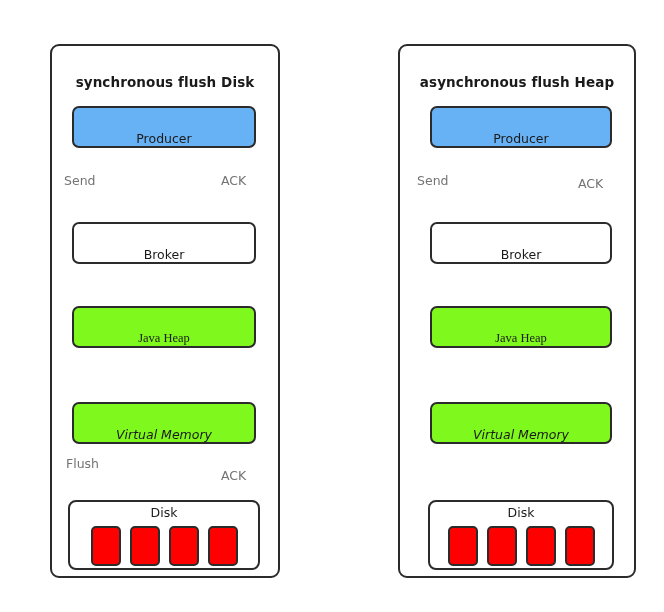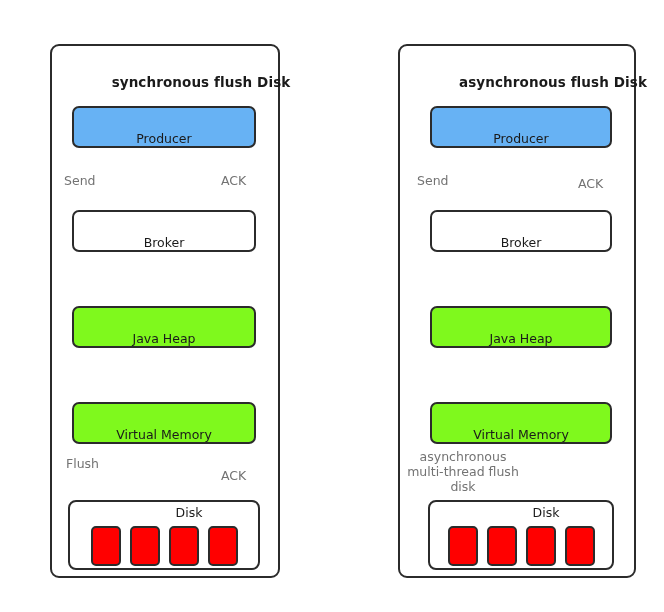--- a/index.html
+++ b/index.html
@@ -36,59 +36,57 @@
   .panel-title {
     position: absolute;
     top: 28px;
     left: 0;
     width: 100%;
     text-align: center;
     font-size: 13.5px;
     font-weight: bold;
     color: #1a1a1a;
     letter-spacing: 0.1px;
-    margin-left: 36px;
   }
 
   
   .node {
     position: absolute;
     box-sizing: border-box;
     border: 2.2px solid #2b2b2b;
     border-radius: 7px;
     display: flex;
     align-items: flex-end;
     justify-content: center;
     font-size: 12.5px;
     color: #1a1a1a;
     height: 42px;
   }
   .node.producer { background: #67b2f4; }
-  .node.broker   { background: #ffffff; }
-  .node.heap     { background: #7ff91d; }
-  .node.vmem     { background: #7ff91d; }
+  .node.broker   { background: #ffffff; margin-top: 12px; }
+  .node.heap     { background: #7ff91d; font-family: Liberation Serif, serif; }
+  .node.vmem     { background: #7ff91d; font-style: italic; }
 
   
   .disk-box {
     position: absolute;
     box-sizing: border-box;
     border: 2.2px solid #2b2b2b;
     border-radius: 8px;
     background: #ffffff;
     height: 70px;
   }
   .disk-label {
     position: absolute;
     top: 3px;
     left: 0;
     width: 100%;
     text-align: center;
     font-size: 12.5px;
     color: #1a1a1a;
-    padding-left: 25px;
   }
   .disk-cells {
     position: absolute;
     left: 0; right: 0;
     top: 24px;
     height: 40px;
     display: flex;
     justify-content: center;
     align-items: center;
     gap: 9px;
@@ -222,21 +220,21 @@
       <div class="disk-cell"></div>
     </div>
   </div>
 
   <div class="edge-label" style="left:64px; top:173px;">Send</div>
   <div class="edge-label" style="left:221px; top:173px;">ACK</div>
   <div class="edge-label" style="left:66px; top:456px;">Flush</div>
   <div class="edge-label" style="left:221px; top:468px;">ACK</div>
 
   <div class="panel" id="panel-async">
-    <div class="panel-title">asynchronous flush Disk</div>
+    <div class="panel-title">asynchronous flush Heap</div>
   </div>
 
   <div class="node producer" style="left:430px; top:106px; width:182px;">
     <span>Producer</span>
   </div>
 
   <div class="node broker" style="left:430px; top:210px; width:182px;">
     <span>Broker</span>
   </div>
 
@@ -253,15 +251,14 @@
     <div class="disk-cells">
       <div class="disk-cell"></div>
       <div class="disk-cell"></div>
       <div class="disk-cell"></div>
       <div class="disk-cell"></div>
     </div>
   </div>
 
   <div class="edge-label" style="left:417px; top:173px;">Send</div>
   <div class="edge-label" style="left:578px; top:176px;">ACK</div>
-  <div class="edge-label multiline" style="left:404px; top:449px;">asynchronous multi-thread flush disk</div>
 
 </div>
 
 </body></html>

